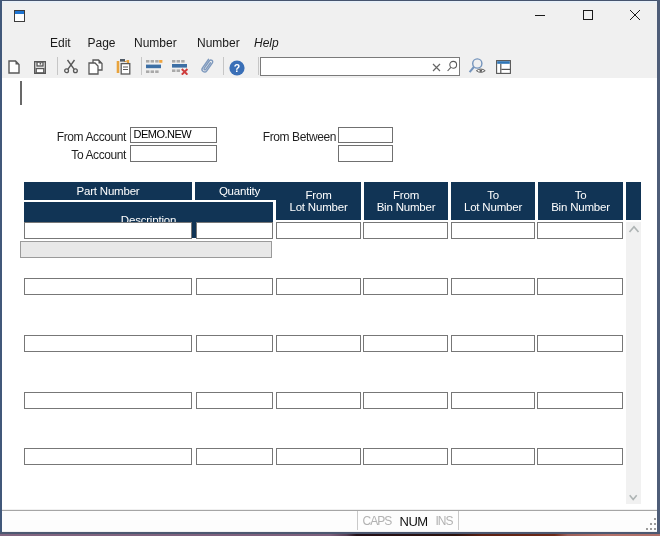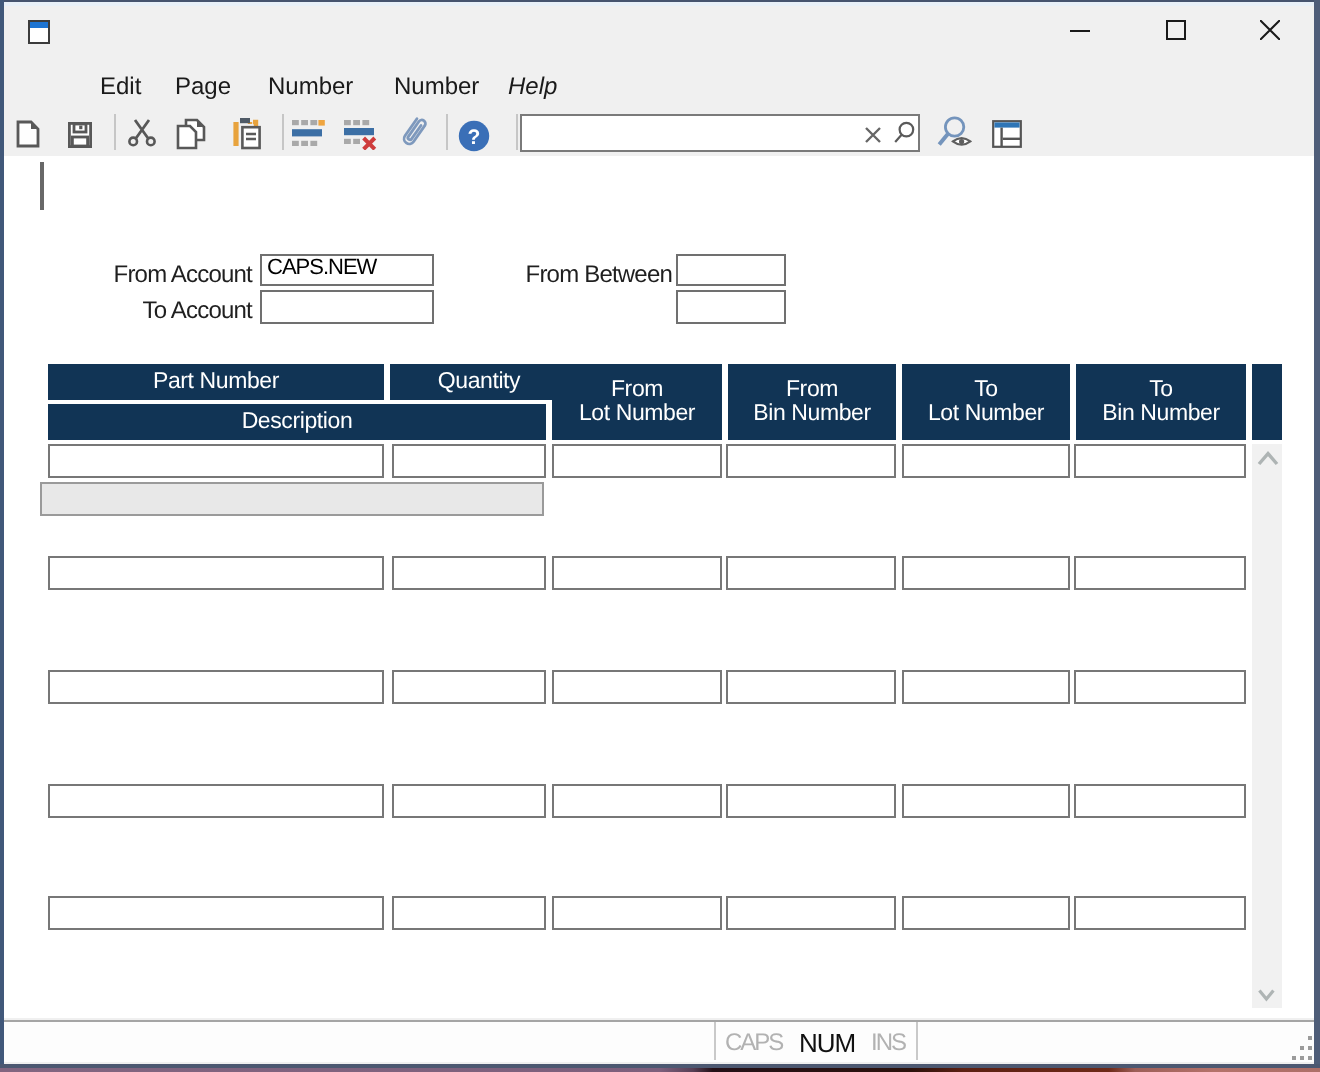--- a/index.html
+++ b/index.html
@@ -171,28 +171,28 @@
     <rect x="4.2" y="3.8" width="1.2" height="9.6" fill="#555"></rect>
     <rect x="5.4" y="8.8" width="9" height="1.2" fill="#555"></rect>
   </svg>
 
   <div class="abs" id="content"></div>
   <div class="abs" id="caret"></div>
   <div class="abs" style="left:133px; top:129px; width:1px; height:10.5px; background:#222;"></div>
   <div class="abs lbl" style="left:0px; top:130px; width:126px;">From Account</div>
   <div class="abs lbl" style="left:0px; top:148px; width:126px;">To Account</div>
   <div class="abs lbl" style="left:200px; top:130px; width:136px;">From Between</div>
-  <div class="abs inp" style="left:130px; top:127px; width:87px; height:16px; font-size:11px; letter-spacing:-0.5px; padding:0 0 0 2.5px; color:#000;">CAPS.NEW</div>
+  <div class="abs inp" style="left:130px; top:127px; width:87px; height:16px; font-size:11px; letter-spacing:-0.5px; padding:0 0 0 2.5px; color:#000;">DEMO.NEW</div>
   <div class="abs inp" style="left:130px; top:145px; width:87px; height:17px;"></div>
   <div class="abs inp" style="left:338px; top:127px; width:55px; height:16px;"></div>
   <div class="abs inp" style="left:338px; top:145px; width:55px; height:17px;"></div>
 
   <div class="hdr" style="left:24px; top:182px; width:168px; height:18px;">Part Number</div>
   <div class="hdr" style="left:195px; top:182px; width:89px; height:18px;">Quantity</div>
-  <div class="hdr" style="left:24px; top:202px; width:249px; height:18px;">Description</div>
+  <div class="hdr" style="left:24px; top:202px; width:249px; height:36px;">Description</div>
   <div class="hdr" style="left:276px; top:182px; width:85px; height:38px;">From<br>Lot Number</div>
   <div class="hdr" style="left:364px; top:182px; width:84px; height:38px;">From<br>Bin Number</div>
   <div class="hdr" style="left:451px; top:182px; width:84px; height:38px;">To<br>Lot Number</div>
   <div class="hdr" style="left:538px; top:182px; width:85px; height:38px;">To<br>Bin Number</div>
   <div class="hdr" style="left:626px; top:182px; width:15px; height:38px;"></div>
 
   <div id="rows">
     <div class="cellinp" style="left:24px; top:222px; width:168px;"></div>
     <div class="cellinp" style="left:196px; top:222px; width:77px;"></div>
     <div class="cellinp" style="left:276px; top:222px; width:85px;"></div>

